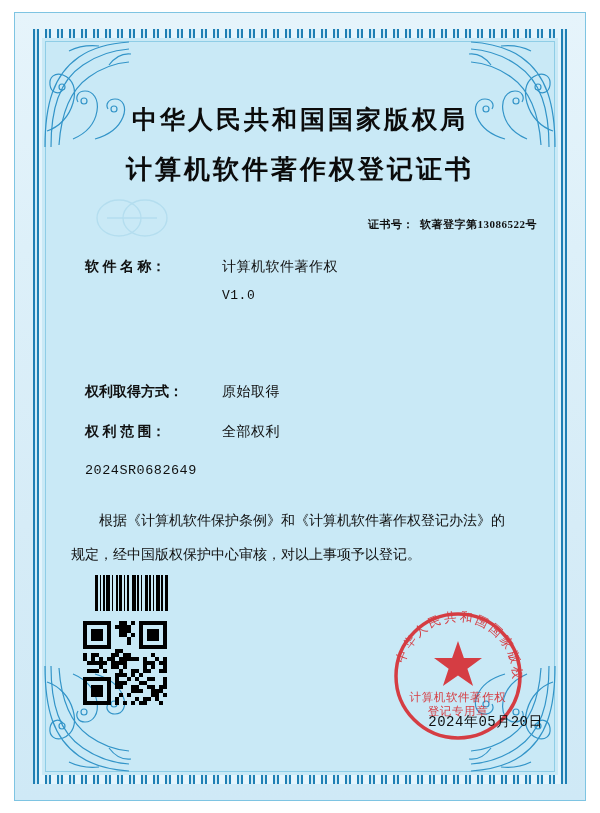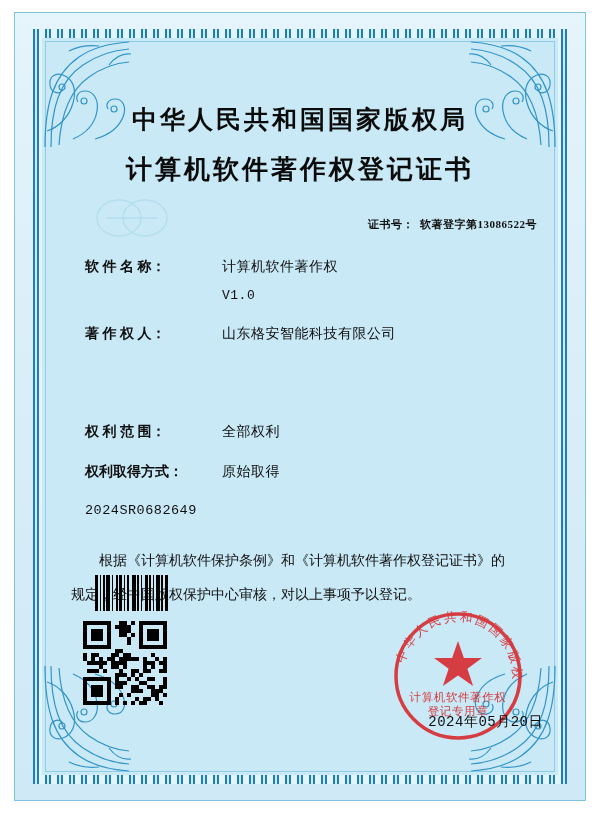--- a/index.html
+++ b/index.html
@@ -357,45 +357,41 @@
       <div class="fields">
 
         <div class="field-row">
           <div class="field-label">软 件 名 称：</div>
           <div class="field-value">
             <span>计算机软件著作权</span>
             <span class="sub">V1.0</span>
           </div>
         </div>
 
+
+        <div class="gap-1"></div>
+
         <div class="field-row">
-          <div class="field-label">著 作 权 人：</div>
-          <div class="field-value">山东格安智能科技有限公司</div>
+          <div class="field-label">权利取得方式：</div>
+          <div class="field-value">原始取得</div>
         </div>
-
-        <div class="gap-1"></div>
 
         <div class="field-row">
           <div class="field-label">权 利 范 围：</div>
           <div class="field-value">全部权利</div>
         </div>
 
         <div class="field-row">
-          <div class="field-label">权利取得方式：</div>
-          <div class="field-value">原始取得</div>
-        </div>
-
-        <div class="field-row">
           <div class="field-value mono">2024SR0682649</div>
         </div>
 
       </div>
 
       <div class="statement">
-        <p class="indent">根据《计算机软件保护条例》和《计算机软件著作权登记证书》的</p>
+        <p class="indent">根据《计算机软件保护条例》和《计算机软件著作权登记办法》的</p>
         <p>规定，经中国版权保护中心审核，对以上事项予以登记。</p>
       </div>
 
     </div>
 
     <div class="barcode">
       <i style="width:3px"></i>
         <i style="width:2px;background:transparent"></i>
       <i style="width:1px"></i>
         <i style="width:2px;background:transparent"></i>

